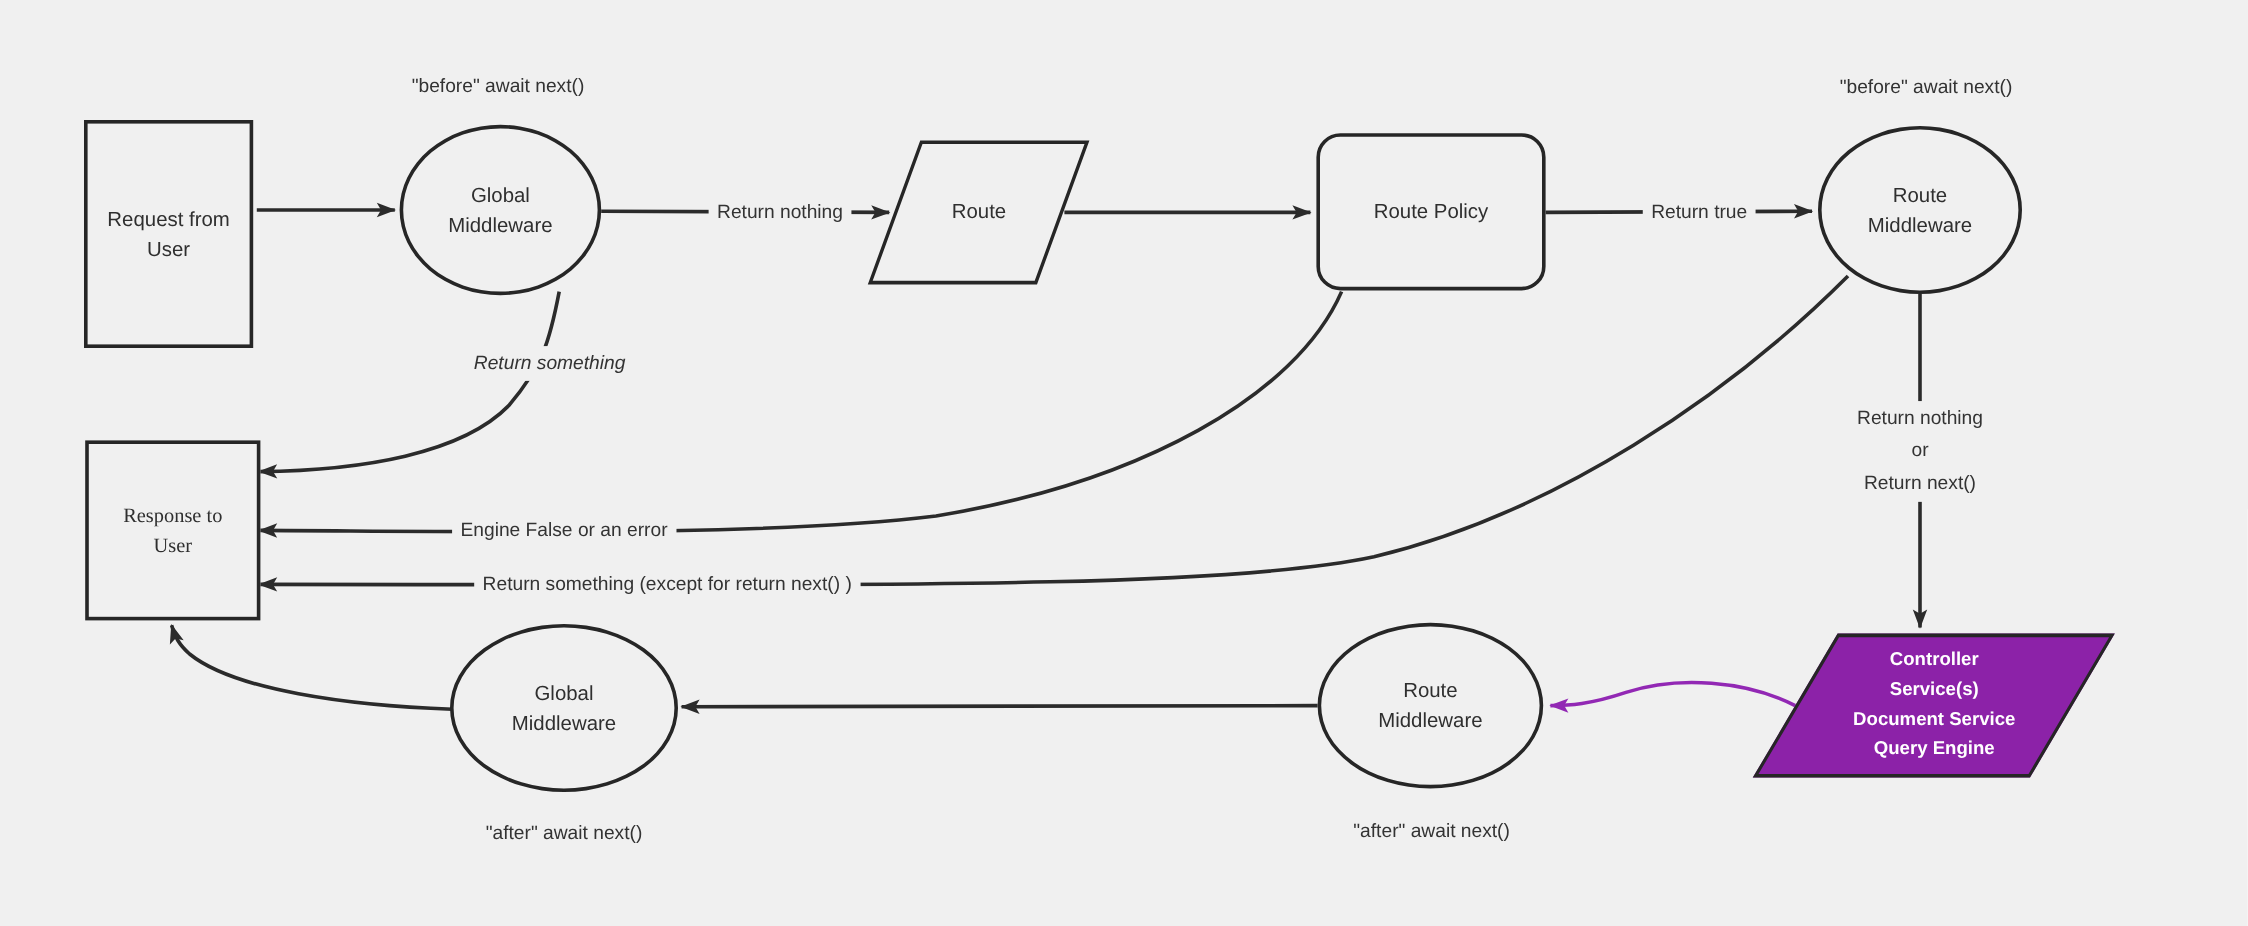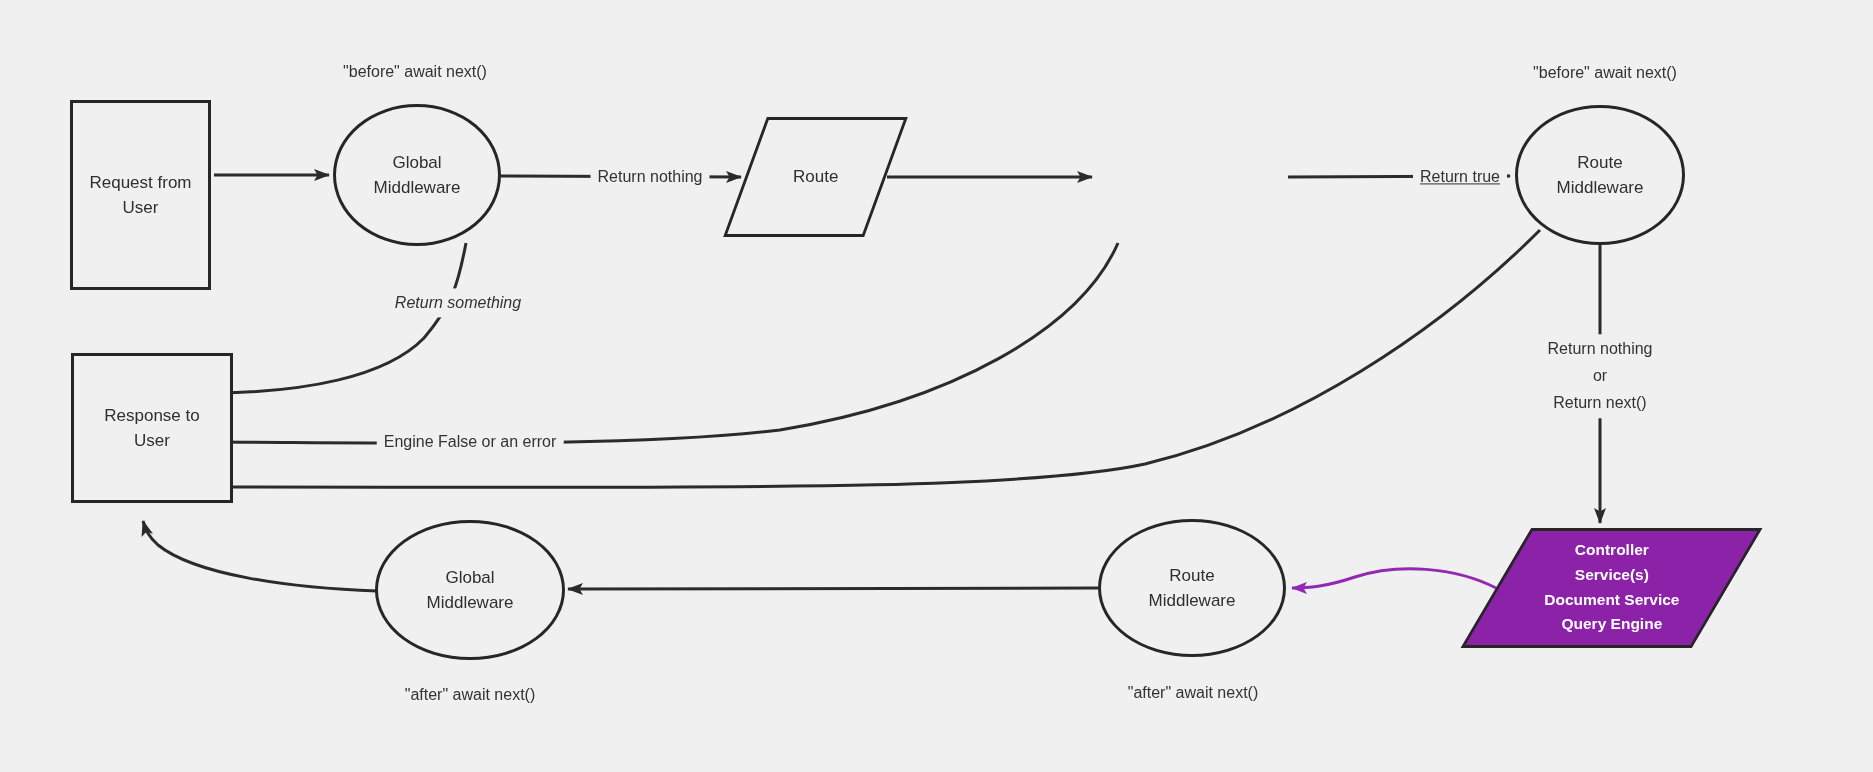--- a/index.html
+++ b/index.html
@@ -92,27 +92,30 @@
 
   <div class="node ellipse" style="left:333px; top:104px; width:168px; height:142px;">
     <span>Global
 Middleware</span>
   </div>
 
   <div class="node para" style="left:745px; top:117px; width:141px; height:120px; transform:skewX(-20deg);">
     <span class="unskew" style="transform:skewX(20deg);">Route</span>
   </div>
 
+  <div class="node rounded" style="left:1097px; top:111px; width:191px; height:131px;">
+    <span>Route Policy</span>
+  </div>
 
   <div class="node ellipse" style="left:1515px; top:105px; width:170px; height:140px;">
     <span>Route
 Middleware</span>
   </div>
 
-  <div class="node rect" style="left:71px; top:353px; width:162px; height:150px;">
+  <div class="node rect" style="left:71px; top:367px; width:146px; height:150px;font-family:Liberation Serif, serif;">
     <span>Response to
 User</span>
   </div>
 
   <div class="node ellipse" style="left:375px; top:520px; width:190px; height:140px;">
     <span>Global
 Middleware</span>
   </div>
 
   <div class="node ellipse" style="left:1098px; top:519px; width:188px; height:138px;">
@@ -124,28 +127,29 @@
     <span class="unskew" style="transform:skewX(30.5deg);">Controller
 Service(s)
 Document Service
 Query Engine</span>
   </div>
 
   <div class="edge-label" style="left:415px; top:72px;">"before" await next()</div>
 
   <div class="edge-label" style="left:650px; top:177px;">Return nothing</div>
 
-  <div class="edge-label" style="left:1460px; top:177px;text-decoration:underline;">Return true</div>
+  <div class="edge-label" style="left:1416px; top:177px;">Return true</div>
 
   <div class="edge-label" style="left:1605px; top:73px;">"before" await next()</div>
 
   <div class="edge-label" style="left:458px; top:303px;font-style:italic;">Return something</div>
 
   <div class="edge-label" style="left:470px; top:442px;">Engine False or an error</div>
 
+  <div class="edge-label" style="left:556px; top:487px;">Return something (except for return next() )</div>
 
   <div class="edge-label" style="left:1600px; top:376px;">Return nothing
 or
 Return next()</div>
 
   <div class="edge-label" style="left:470px; top:695px;">"after" await next()</div>
 
   <div class="edge-label" style="left:1193px; top:693px;">"after" await next()</div>
 
 </div>

